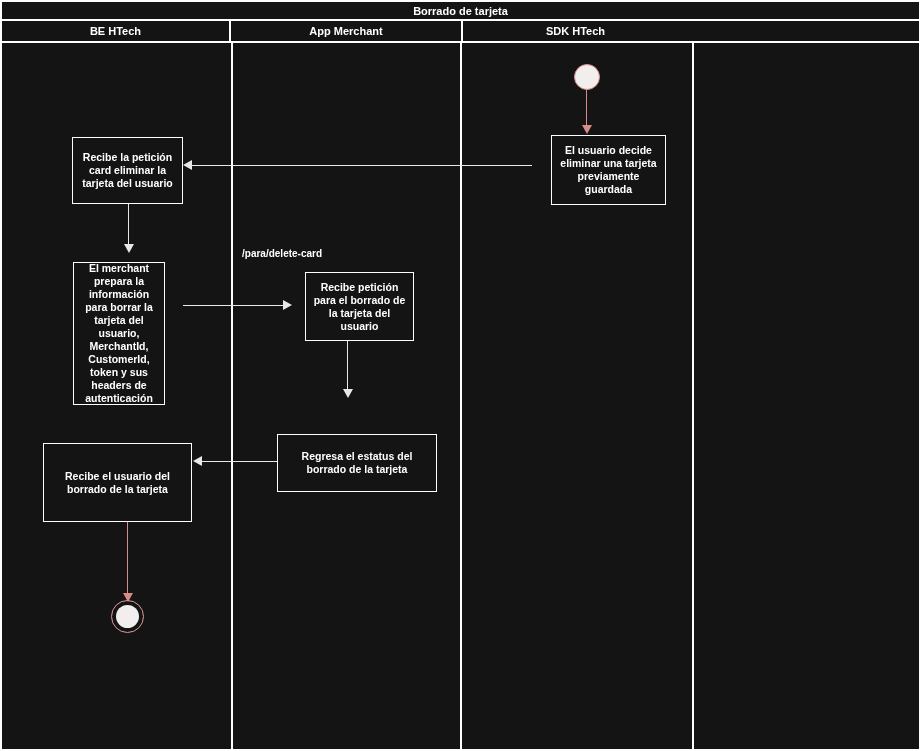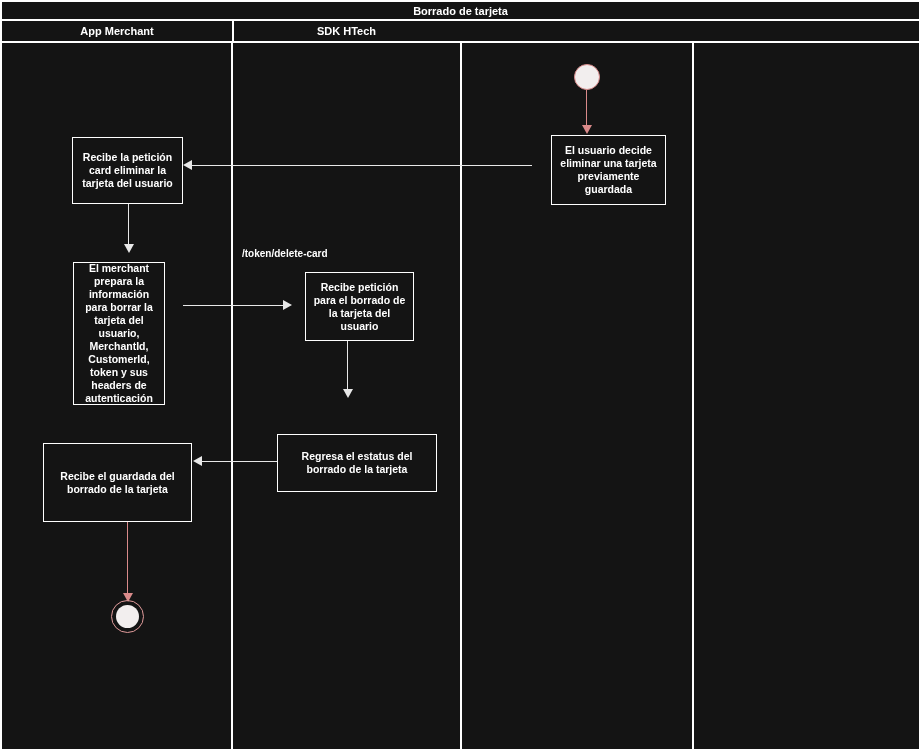--- a/index.html
+++ b/index.html
@@ -156,20 +156,21 @@
   }
 </style>
 </head>
 <body>
 
 <div id="canvas">
 
   <div id="diagram-title">Borrado de tarjeta</div>
 
   <div id="lane-header-row">
+    <div class="lane-header lane-h-1">BE HTech</div>
     <div class="lane-header lane-h-2">App Merchant</div>
     <div class="lane-header lane-h-3">SDK HTech</div>
   </div>
 
   <div class="lane-divider" id="lane-divider-1"></div>
   <div class="lane-divider" id="lane-divider-2"></div>
   <div class="lane-divider" id="lane-divider-3"></div>
 
   <div class="start-node" style="left:572px; top:62px; width:26px; height:26px;"></div>
 
@@ -184,33 +185,33 @@
   <div class="node-box" style="left:70px; top:135px; width:111px; height:67px;">Recibe la petición card eliminar la tarjeta del usuario</div>
 
   <div class="conn-v white-line" style="left:126px; top:202px; height:42px;"></div>
   <div class="arrow-down white-head" style="left:122px; top:242px;"></div>
 
   <div class="node-box" style="left:71px; top:260px; width:92px; height:143px;">El merchant prepara la información para borrar la tarjeta del usuario, MerchantId, CustomerId, token y sus headers de autenticación</div>
 
   <div class="conn-h white-line" style="left:181px; top:303px; width:100px;"></div>
   <div class="arrow-right" style="left:281px; top:298px;"></div>
 
-  <div class="edge-label" style="left:240px; top:246px;">/token/delete-card</div>
+  <div class="edge-label" style="left:240px; top:246px;">/para/delete-card</div>
 
   <div class="node-box" style="left:291px; top:270px; width:109px; height:69px;margin-left:12px;">Recibe petición para el borrado de la tarjeta del usuario</div>
 
   <div class="conn-v white-line" style="left:345px; top:339px; height:50px;"></div>
   <div class="arrow-down white-head" style="left:341px; top:387px;"></div>
 
   <div class="node-box" style="left:275px; top:432px; width:160px; height:58px;">Regresa el estatus del borrado de la tarjeta</div>
 
   <div class="conn-h white-line" style="left:200px; top:459px; width:75px;"></div>
   <div class="arrow-left" style="left:191px; top:454px;"></div>
 
-  <div class="node-box" style="left:41px; top:441px; width:149px; height:79px;">Recibe el guardada del borrado de la tarjeta</div>
+  <div class="node-box" style="left:41px; top:441px; width:149px; height:79px;">Recibe el usuario del borrado de la tarjeta</div>
 
   <div class="conn-v pink-line" style="left:125px; top:520px; height:73px;"></div>
   <div class="arrow-down pink-head" style="left:121px; top:591px;"></div>
 
   <div class="end-node-outer" style="left:109px; top:598px; width:33px; height:33px;"></div>
   <div class="end-node-inner" style="left:114px; top:603px; width:23px; height:23px;"></div>
 
 </div>
 
 </body></html>

